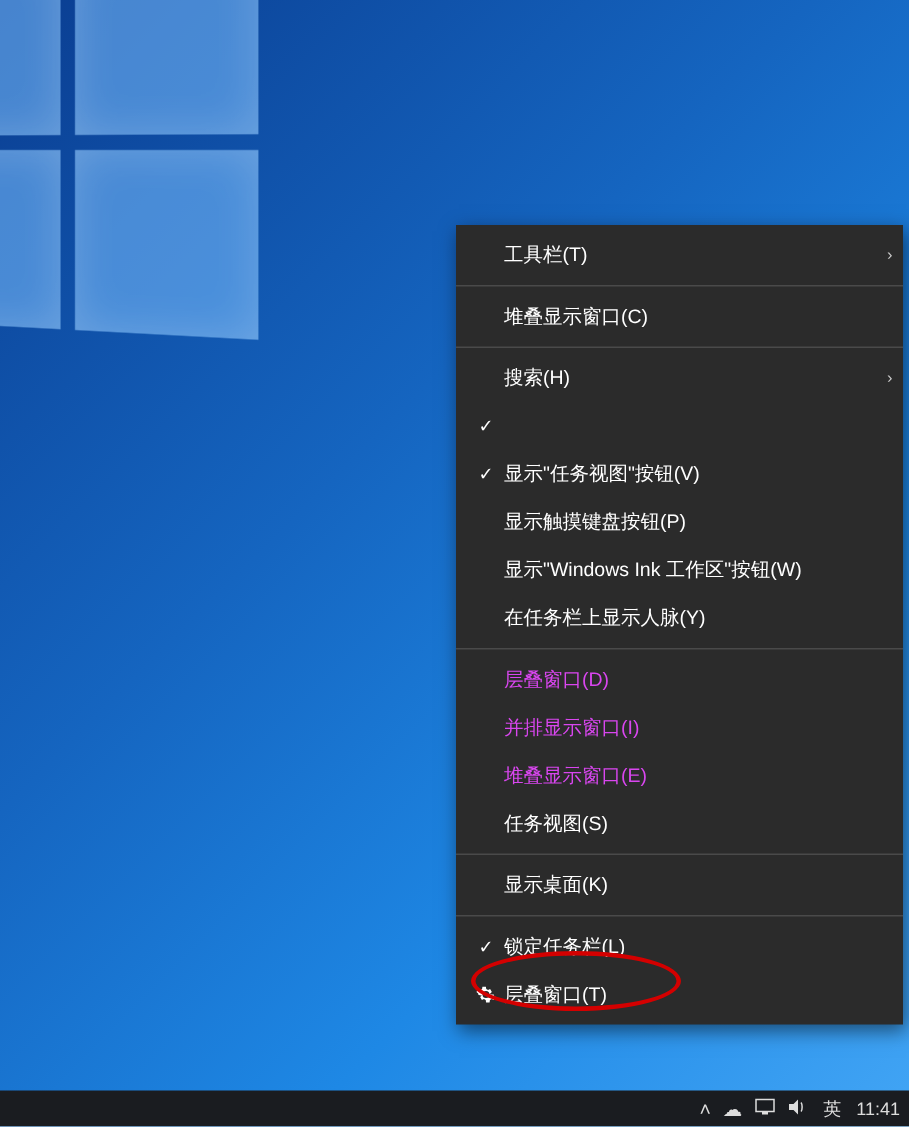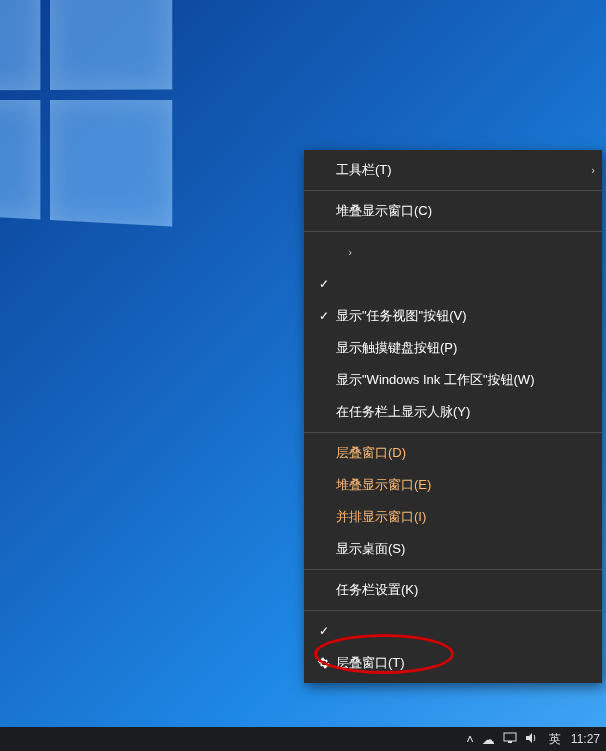--- a/index.html
+++ b/index.html
@@ -43,21 +43,21 @@
     box-shadow: 2px 4px 12px rgba(0,0,0,0.5);
   }
   .menu-item {
     display: flex;
     align-items: center;
     height: 32px;
     padding: 0 7px 0 8px;
     cursor: default;
     position: relative;
   }
-  .menu-item.disabled { color: #fdba74; }
+  .menu-item.disabled { color: #d946ef; }
   .menu-sep {
     height: 1px;
     background: #4a4a4a;
     margin: 4px 0;
   }
   .check {
     width: 24px;
     display: flex;
     justify-content: center;
     align-items: center;
@@ -127,20 +127,21 @@
       <span class="submenu-arrow">›</span>
     </div>
     <div class="menu-sep"></div>
     <div class="menu-item">
       <span class="check"></span>
       <span class="label">堆叠显示窗口(C)</span>
     </div>
     <div class="menu-sep"></div>
     <div class="menu-item">
       <span class="check"></span>
+      <span class="label">搜索(H)</span>
       <span class="submenu-arrow">›</span>
     </div>
     <div class="menu-item">
       <span class="check">✓</span>
     </div>
     <div class="menu-item">
       <span class="check">✓</span>
       <span class="label">显示"任务视图"按钮(V)</span>
     </div>
     <div class="menu-item">
@@ -155,38 +156,39 @@
       <span class="check"></span>
       <span class="label">在任务栏上显示人脉(Y)</span>
     </div>
     <div class="menu-sep"></div>
     <div class="menu-item disabled">
       <span class="check"></span>
       <span class="label">层叠窗口(D)</span>
     </div>
     <div class="menu-item disabled">
       <span class="check"></span>
+      <span class="label">并排显示窗口(I)</span>
+    </div>
+    <div class="menu-item disabled">
+      <span class="check"></span>
       <span class="label">堆叠显示窗口(E)</span>
     </div>
-    <div class="menu-item disabled">
-      <span class="check"></span>
-      <span class="label">并排显示窗口(I)</span>
-    </div>
-    <div class="menu-item">
-      <span class="check"></span>
-      <span class="label">显示桌面(S)</span>
-    </div>
-    <div class="menu-sep"></div>
-    <div class="menu-item">
-      <span class="check"></span>
-      <span class="label">任务栏设置(K)</span>
+    <div class="menu-item">
+      <span class="check"></span>
+      <span class="label">任务视图(S)</span>
+    </div>
+    <div class="menu-sep"></div>
+    <div class="menu-item">
+      <span class="check"></span>
+      <span class="label">显示桌面(K)</span>
     </div>
     <div class="menu-sep"></div>
     <div class="menu-item">
       <span class="check">✓</span>
+      <span class="label">锁定任务栏(L)</span>
     </div>
     <div class="menu-item">
       <span class="icon-slot">
         <svg class="gear" viewBox="0 0 24 24">
           <path fill="#fff" d="M12 8a4 4 0 100 8 4 4 0 000-8zm9 4a7 7 0 01-.1 1.2l2 1.6-2 3.4-2.4-1a7 7 0 01-2 1.2l-.4 2.6h-4l-.4-2.6a7 7 0 01-2-1.2l-2.4 1-2-3.4 2-1.6A7 7 0 013 12a7 7 0 01.1-1.2l-2-1.6 2-3.4 2.4 1a7 7 0 012-1.2L7.9 3h4l.4 2.6a7 7 0 012 1.2l2.4-1 2 3.4-2 1.6c.1.4.1.8.1 1.2z"></path>
         </svg>
       </span>
       <span class="label">层叠窗口(T)</span>
     </div>
   </div>
@@ -204,14 +206,14 @@
         </svg>
     </span>
     <span>
       <svg width="14" height="12" viewBox="0 0 14 12">
           <path d="M1 4h3l3-3v10l-3-3H1z" fill="#ddd"></path>
           <path d="M9 3c1 1 1 5 0 6" fill="none" stroke="#ddd" stroke-width="1"></path>
         </svg>
     </span>
   </div>
   <span>英</span>
-  <span>11:27</span>
+  <span>11:41</span>
 </div>
 
 </body></html>

